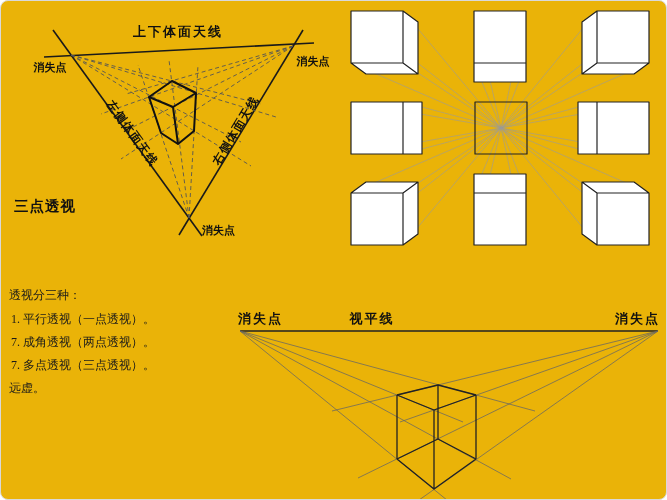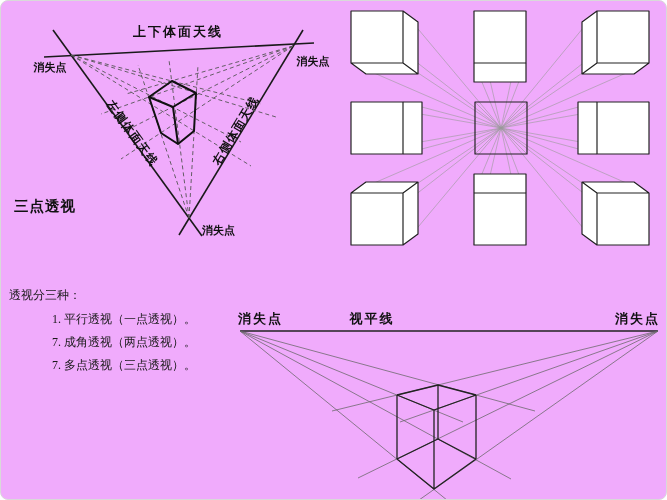--- a/index.html
+++ b/index.html
@@ -1,21 +1,21 @@
 <!DOCTYPE html>
 <html><head>
 <meta charset="utf-8">
 <style>
   * { box-sizing: border-box; }
   html, body { margin: 0; padding: 0; background: #ffffff; }
   .canvas {
     position: relative;
     width: 667px;
     height: 500px;
-    background: #f0abfc;
+    background: #eab308;
     border: 1px solid #d9d9d9;
     border-radius: 8px;
     overflow: hidden;
     font-family: "Liberation Serif", "DejaVu Serif", serif;
     color: #1a1a1a;
   }
   .canvas svg { position: absolute; overflow: visible; }
   text {
     fill: #111111;
     font-family: "Liberation Serif", "DejaVu Serif", serif;
@@ -27,21 +27,21 @@
   .notes {
     position: absolute;
     left: 8px;
     top: 283px;
     width: 228px;
     font-size: 12px;
     line-height: 23px;
     color: #1a1a1a;
   }
   .notes .nh { margin-bottom: 1px; }
-  .notes .ni { padding-left: 2px; text-align: center; }
+  .notes .ni { padding-left: 2px; }
   .notes .nf { margin-top: 21px; }
 </style>
 </head>
 <body>
 
 <div class="canvas">
 
   <svg viewBox="0 0 332 246" style="left:5px; top:4px; width:332px; height:246px;">
 
     <g stroke="#1a1a1a" stroke-width="1.6" fill="none">
@@ -105,20 +105,21 @@
       <path d="M133 190 H185 V242 H133 Z M133 190 V171 H185 V190"></path>
       <path d="M256 190 H308 V242 H256 Z M256 190 L241 179 H293 L308 190 M241 179 V231 L256 242"></path>
     </g>
   </svg>
 
   <div class="notes">
     <div class="nh">透视分三种：</div>
     <div class="ni">1. 平行透视（一点透视）。</div>
     <div class="ni">7. 成角透视（两点透视）。</div>
     <div class="ni">7. 多点透视（三点透视）。</div>
+    <div class="nf2">远虚。</div>
   </div>
 
   <svg viewBox="0 0 430 192" style="left:233px; top:306px; width:430px; height:192px;">
     <line x1="6" y1="24" x2="424" y2="24" stroke="#222222" stroke-width="1.4"></line>
     <path stroke="#666666" stroke-width="0.75" fill="none" d="M6 24 L229 115 M6 24 L219 198 M6 24 L301 104 M6 24 L277 172 M424 24 L166 115 M424 24 L178 198 M424 24 L98 104 M424 24 L124 171"></path>
     <path stroke="#222222" stroke-width="1.3" fill="none" stroke-linejoin="round" d="M200 103 V182 M163 88 V152 M242 88 V152 M204 78 V132 M163 88 L200 103 L242 88 M163 88 L204 78 L242 88 M163 152 L200 182 L242 152 M163 152 L204 132 L242 152"></path>
     <g>
       <text x="4" y="16" text-anchor="start" class="t13">消失点</text>
       <text x="138" y="16" text-anchor="middle" class="t13">视平线</text>
       <text x="426" y="16" text-anchor="end" class="t13">消失点</text>

